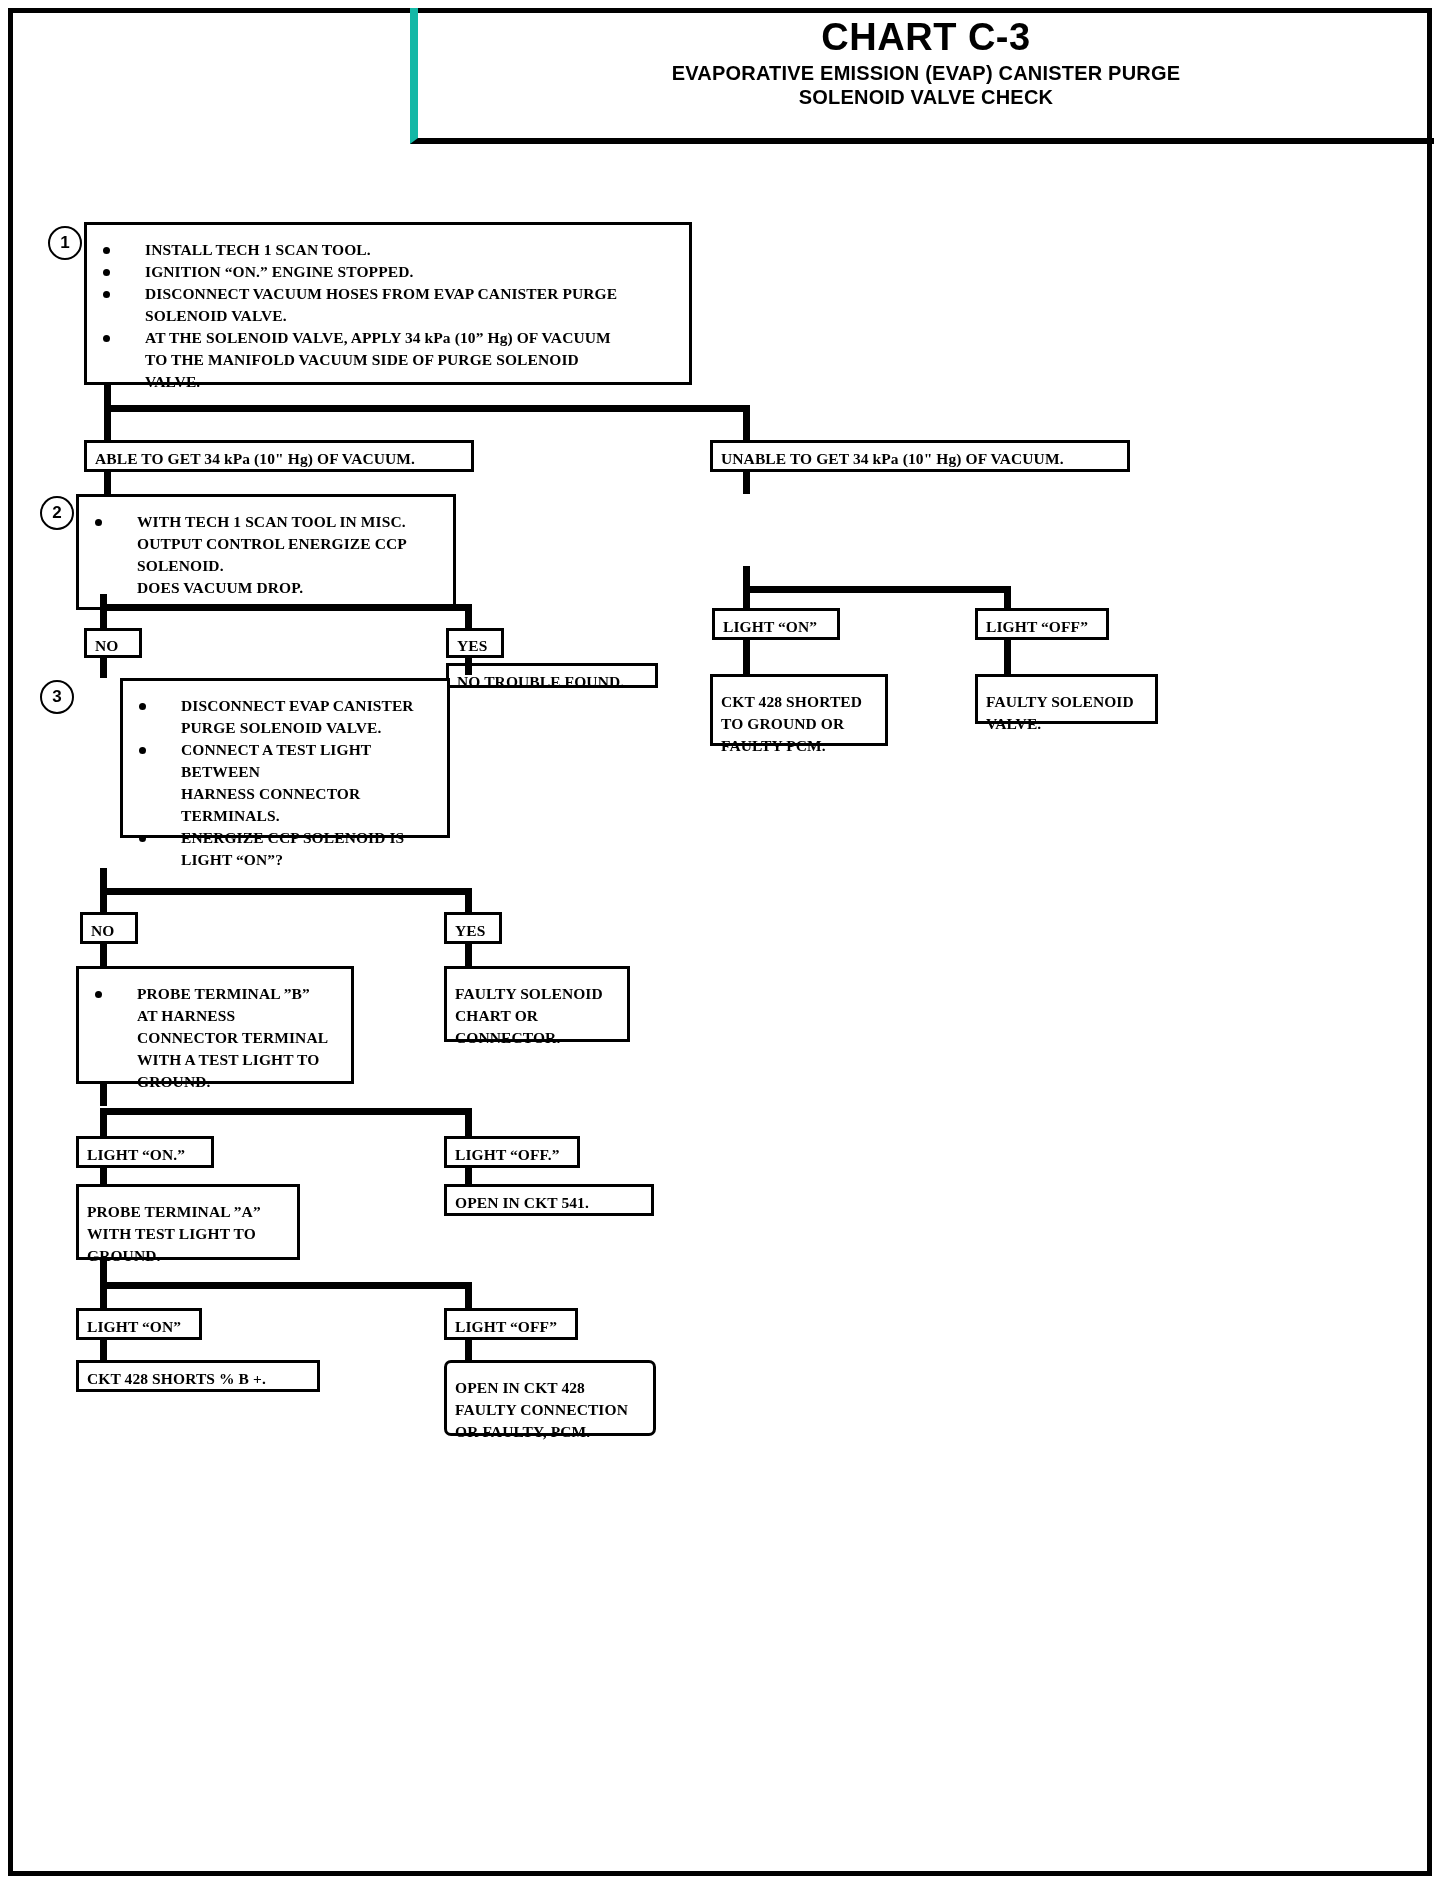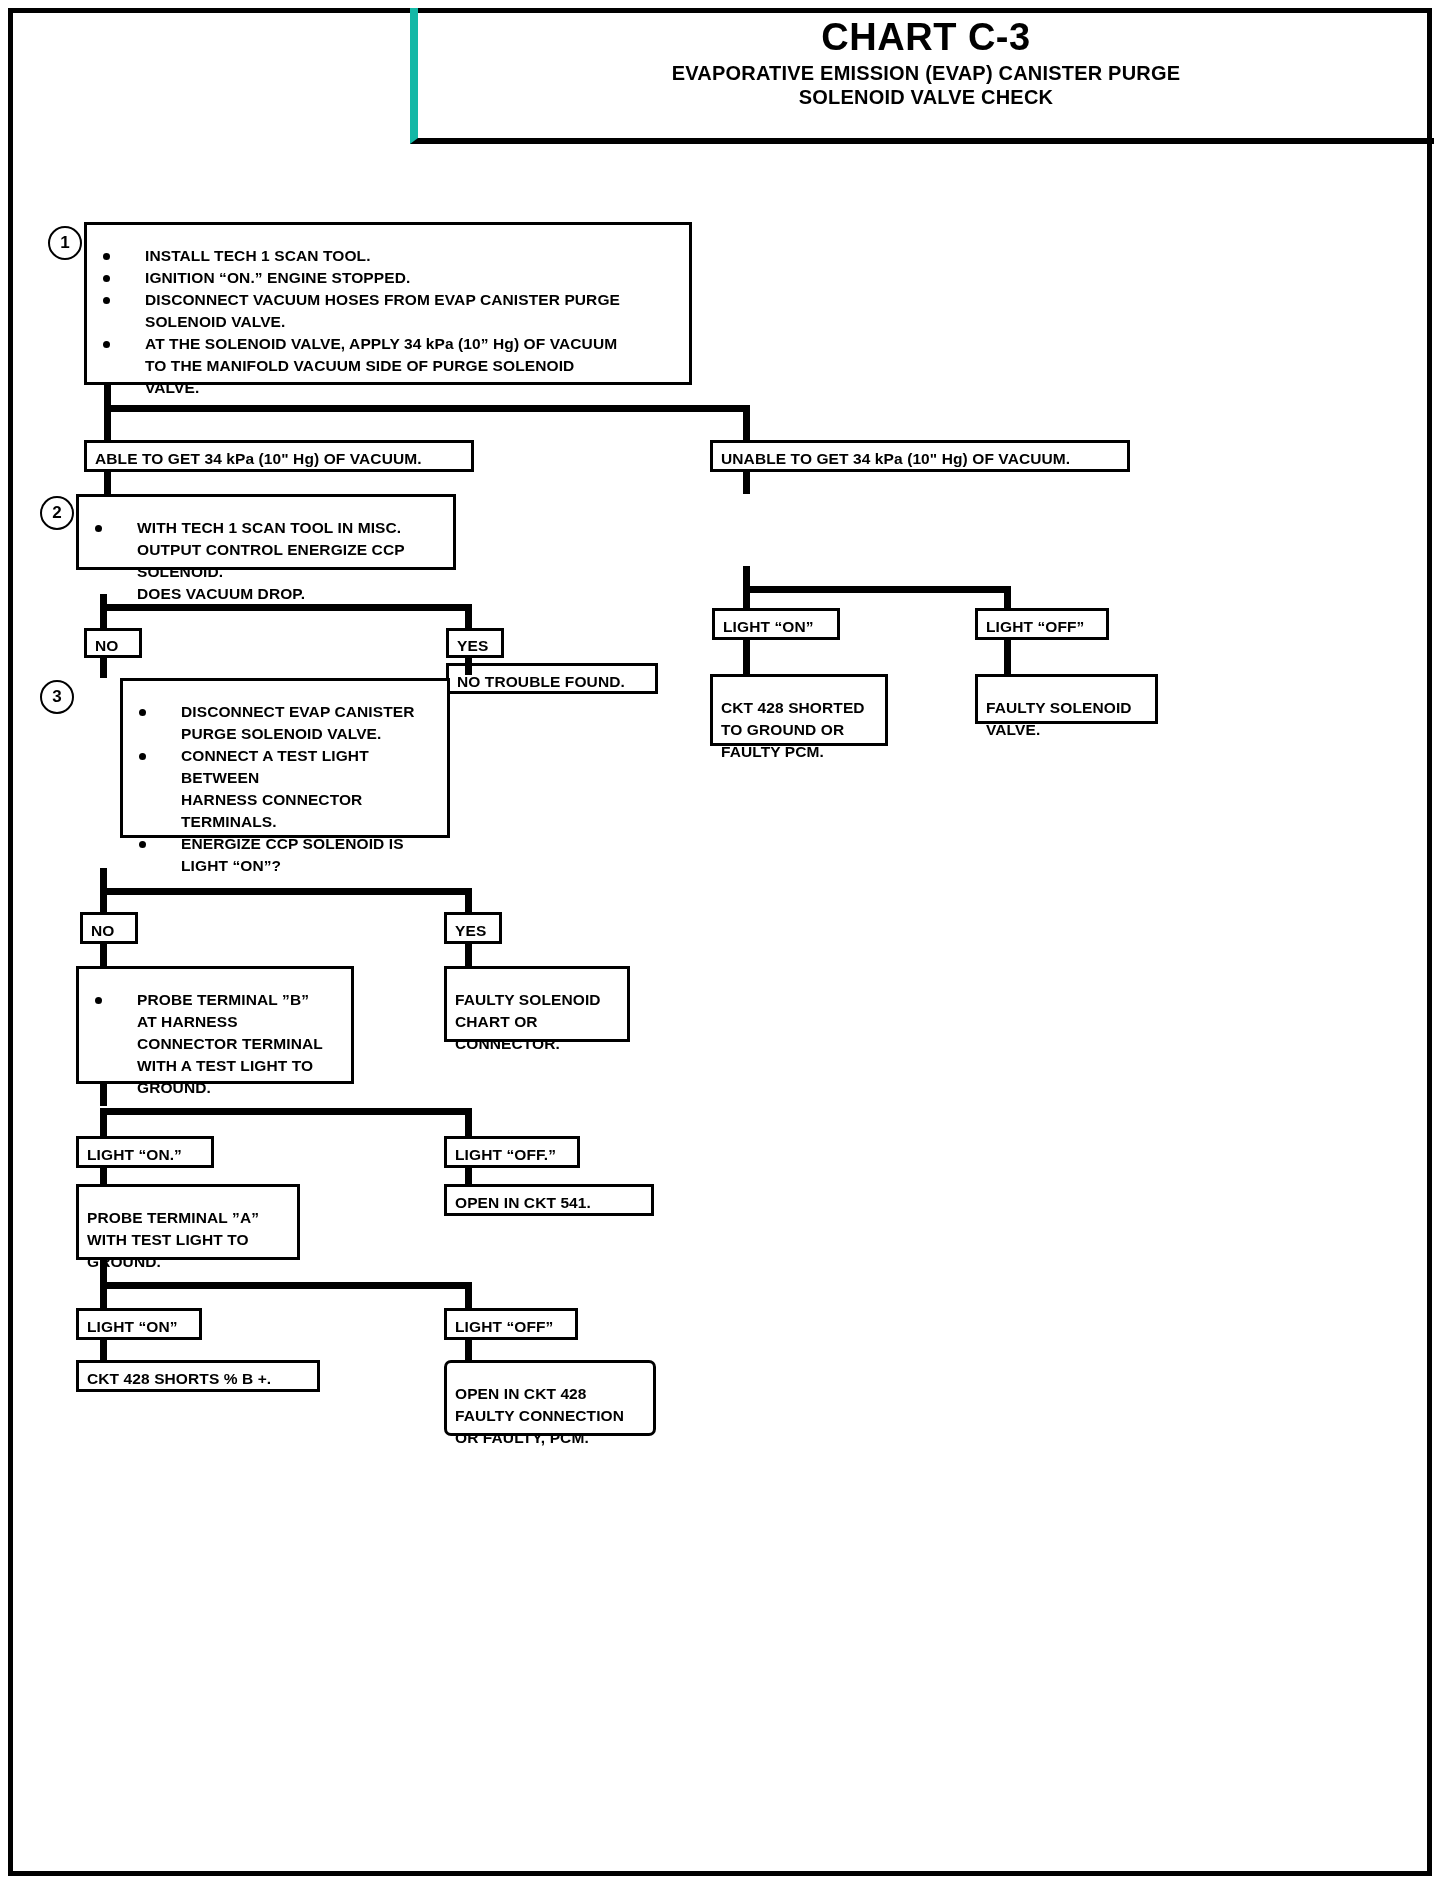--- a/index.html
+++ b/index.html
@@ -54,21 +54,22 @@
   
   .box{
     position:absolute;
     box-sizing:border-box;
     border:3px solid #000;
     background:#fff;
     font-size:15.5px;
     font-weight:bold;
     line-height:1.42;
     letter-spacing:0.1px;
-    padding:20px 8px;
+    padding:14px 8px;
+    font-family:Liberation Serif, serif;
   }
 
   
   .box ul{
     margin:0; padding:0; list-style:none;
   }
   .box ul li{
     position:relative;
     padding-left:50px;
     margin:0 0 0 0;
@@ -150,21 +151,21 @@
   <div class="v" style="left:743px; top:405px; height:35px;"></div>
 
   <div class="box" style="left:84px; top:440px; width:390px; height:32px; padding-top:5px;">ABLE TO GET 34 kPa (10" Hg) OF VACUUM.</div>
 
   <div class="box" style="left:710px; top:440px; width:420px; height:32px; padding-top:5px;">UNABLE TO GET 34 kPa (10" Hg) OF VACUUM.</div>
 
   <div class="v" style="left:104px; top:472px; height:22px;"></div>
 
   <div class="step" style="left:40px; top:496px;">2</div>
 
-  <div class="box" style="left:76px; top:494px; width:380px; height:76px;">
+  <div class="box" style="left:76px; top:494px; width:380px; height:116px;">
     <ul>
       <li>WITH TECH 1 SCAN TOOL IN MISC.</li>
       <li class="nobullet">OUTPUT CONTROL ENERGIZE CCP</li>
       <li class="nobullet">SOLENOID.</li>
       <li class="nobullet">DOES VACUUM DROP.</li>
     </ul>
   </div>
 
   <div class="v" style="left:743px; top:472px; height:22px;"></div>
 

